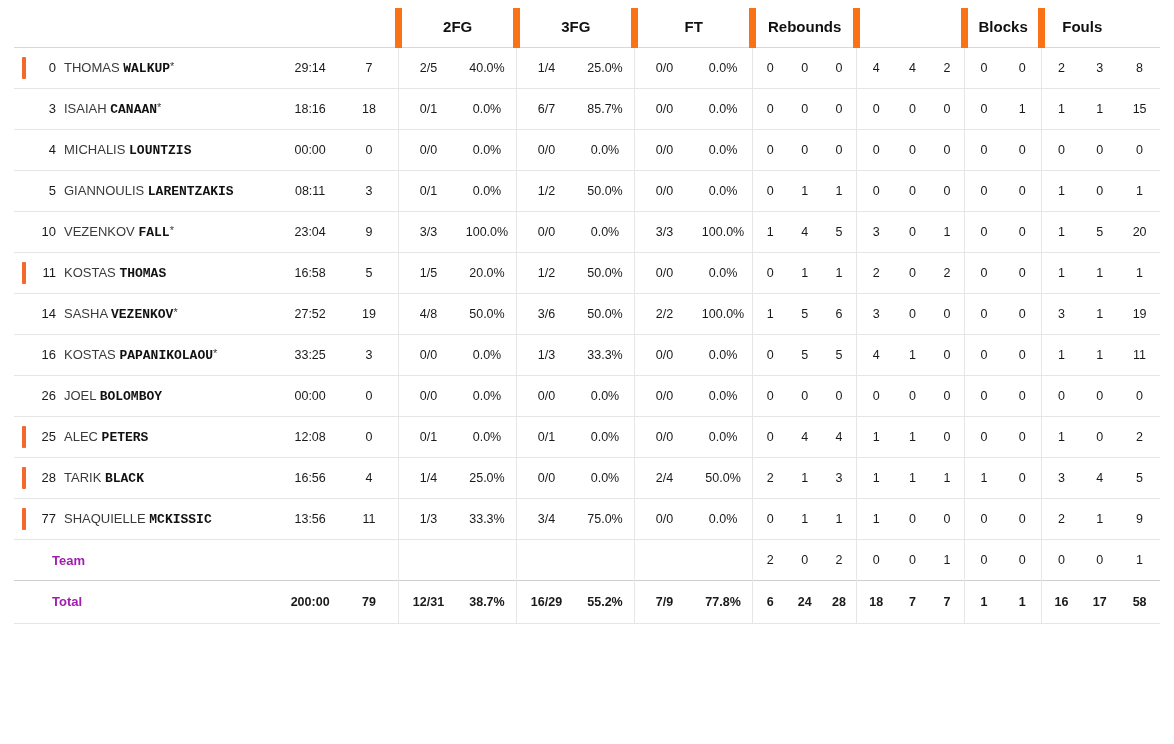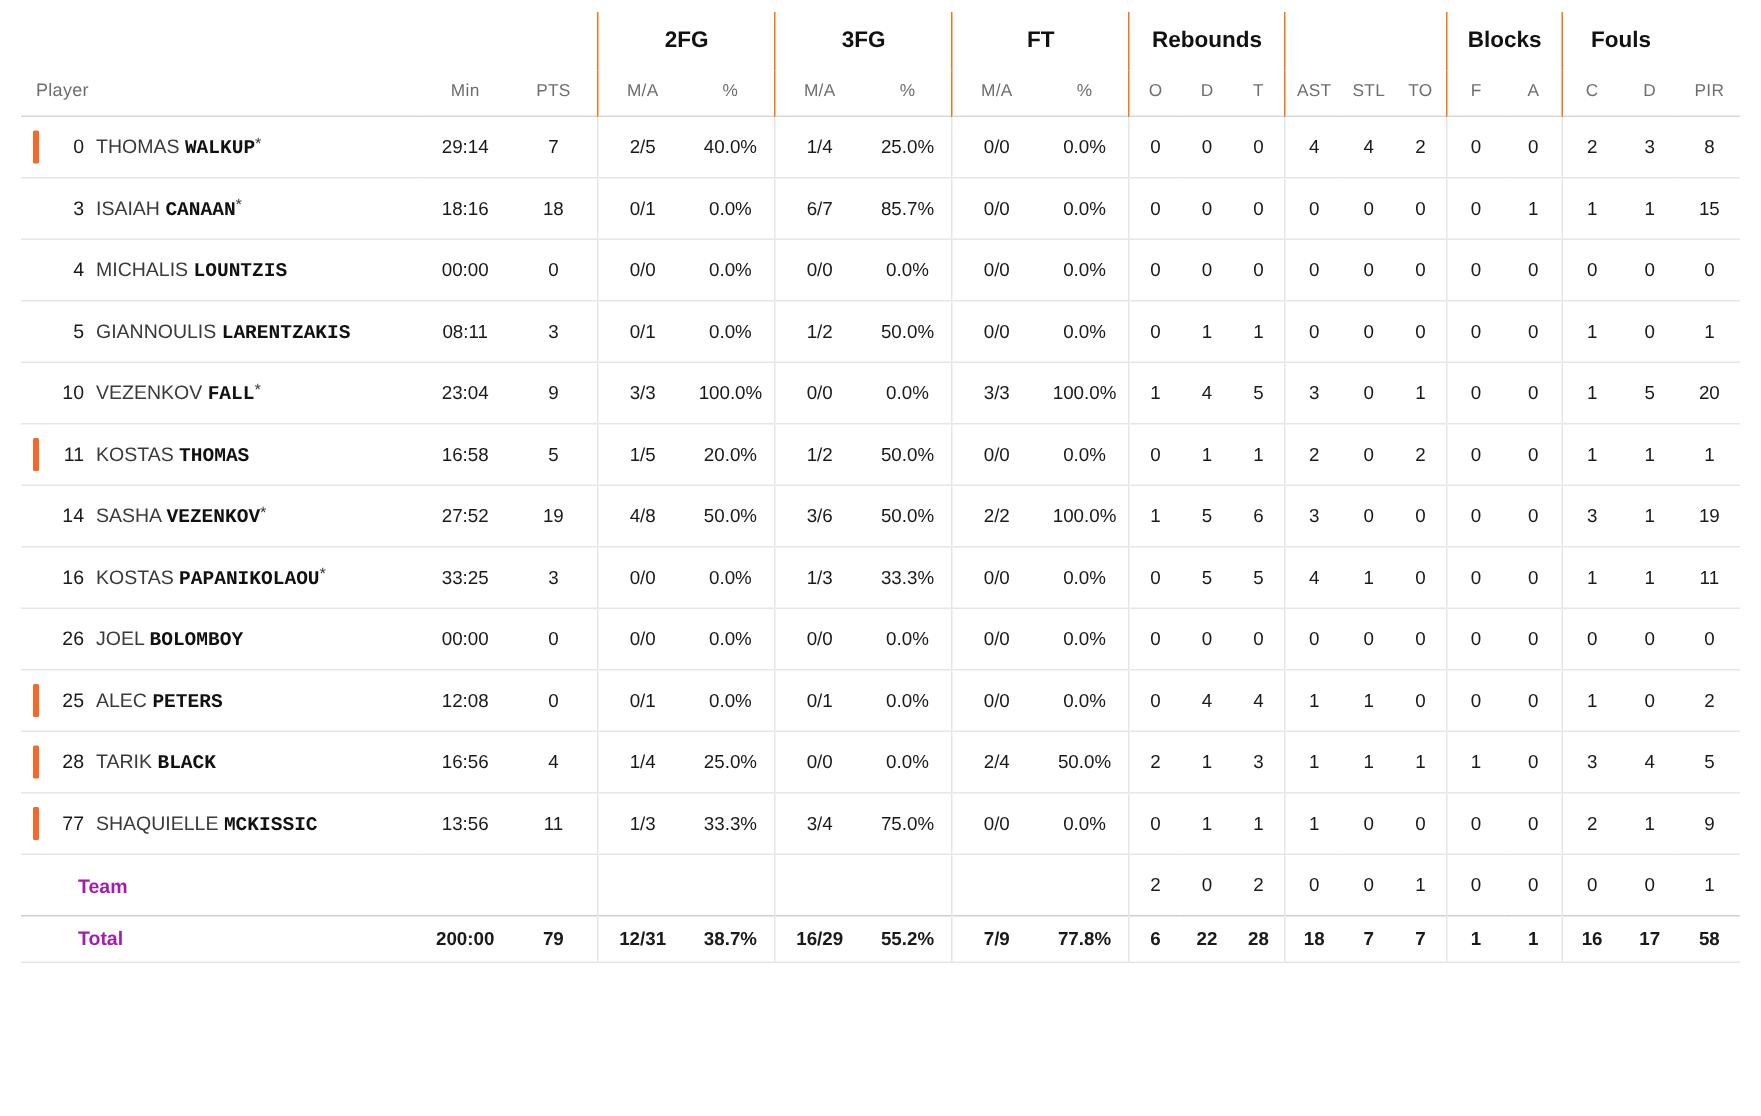--- a/index.html
+++ b/index.html
@@ -95,30 +95,30 @@
     margin-right: 8px;
     color: #1a1a1a;
     font-size: 13px;
   }
   .pname { color: #3a3a3a; font-size: 13px; }
   .pname b { color: #111; font-weight: bold; font-family: Liberation Mono, monospace; }
   .star { font-size: 11px; vertical-align: top; }
 
   
   .sep-l { border-left: 1px solid #e6e6e6; }
-  .colrow th.sep-l, .grouprow th.sep-l { border-left: 1px solid #f97316; }
+  .colrow th.sep-l, .grouprow th.sep-l { border-left: 7px solid #f97316; }
 
   tr.team-row td, tr.total-row td { font-weight: normal; }
   tr.team-row td.player, tr.total-row td.player {
     font-weight: bold;
     padding-left: 38px;
     color: #a21caf;
   }
   tr.total-row td { border-top: 1px solid #cfcfcf; font-weight: bold; }
-  tr.total-row { height: 30px; }
+  tr.total-row { height: 42px; }
 
   .bottom-rule {
     width: 1146px;
     height: 1px;
     background: #e6e6e6;
     margin: 0 0 0 0;
   }
   .coach {
     margin-top: 32px;
     padding-left: 26px;
@@ -161,42 +161,20 @@
         <th class="blank" colspan="3"></th>
         <th colspan="2" class="sep-l">2FG</th>
         <th colspan="2" class="sep-l">3FG</th>
         <th colspan="2" class="sep-l">FT</th>
         <th colspan="3" class="sep-l">Rebounds</th>
         <th colspan="3" class="sep-l blank"></th>
         <th colspan="2" class="sep-l">Blocks</th>
         <th colspan="2" class="sep-l">Fouls</th>
         <th class="blank"></th>
       </tr>
-      <tr class="colrow">
-        <th class="player-head">Player</th>
-        <th>Min</th>
-        <th>PTS</th>
-        <th class="sep-l">M/A</th>
-        <th>%</th>
-        <th class="sep-l">M/A</th>
-        <th>%</th>
-        <th class="sep-l">M/A</th>
-        <th>%</th>
-        <th class="sep-l">O</th>
-        <th>D</th>
-        <th>T</th>
-        <th class="sep-l">AST</th>
-        <th>STL</th>
-        <th>TO</th>
-        <th class="sep-l">F</th>
-        <th>A</th>
-        <th class="sep-l">C</th>
-        <th>D</th>
-        <th>PIR</th>
-      </tr>
     </thead>
 
     <tbody id="rows-body">
         <tr>
           <td class="player"><span class="flag"></span><span class="num">0</span><span class="pname"><span>THOMAS</span> <b>WALKUP</b><span class="star">*</span></span></td>
           <td>29:14</td>
           <td>7</td>
           <td class="sep-l">2/5</td>
           <td>40.0%</td>
           <td class="sep-l">1/4</td>
@@ -483,21 +461,21 @@
           <td class="player">Total</td>
           <td>200:00</td>
           <td>79</td>
           <td class="sep-l">12/31</td>
           <td>38.7%</td>
           <td class="sep-l">16/29</td>
           <td>55.2%</td>
           <td class="sep-l">7/9</td>
           <td>77.8%</td>
           <td class="sep-l">6</td>
-          <td>22</td>
+          <td>24</td>
           <td>28</td>
           <td class="sep-l">18</td>
           <td>7</td>
           <td>7</td>
           <td class="sep-l">1</td>
           <td>1</td>
           <td class="sep-l">16</td>
           <td>17</td>
           <td>58</td>
         </tr>

